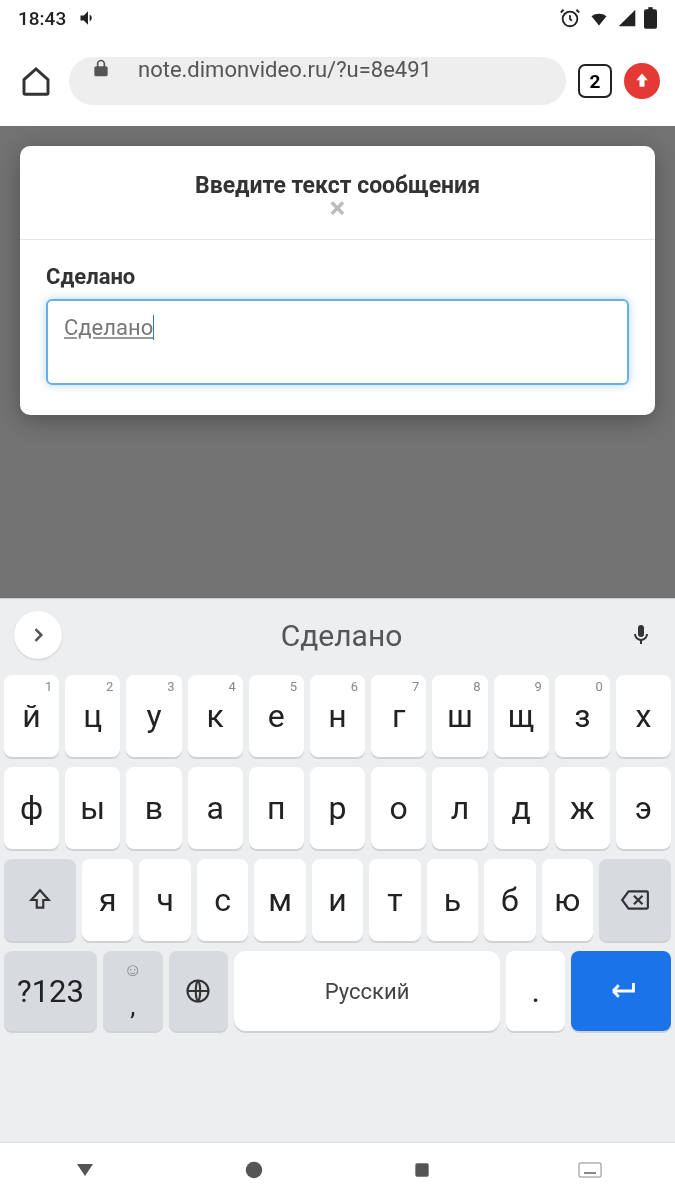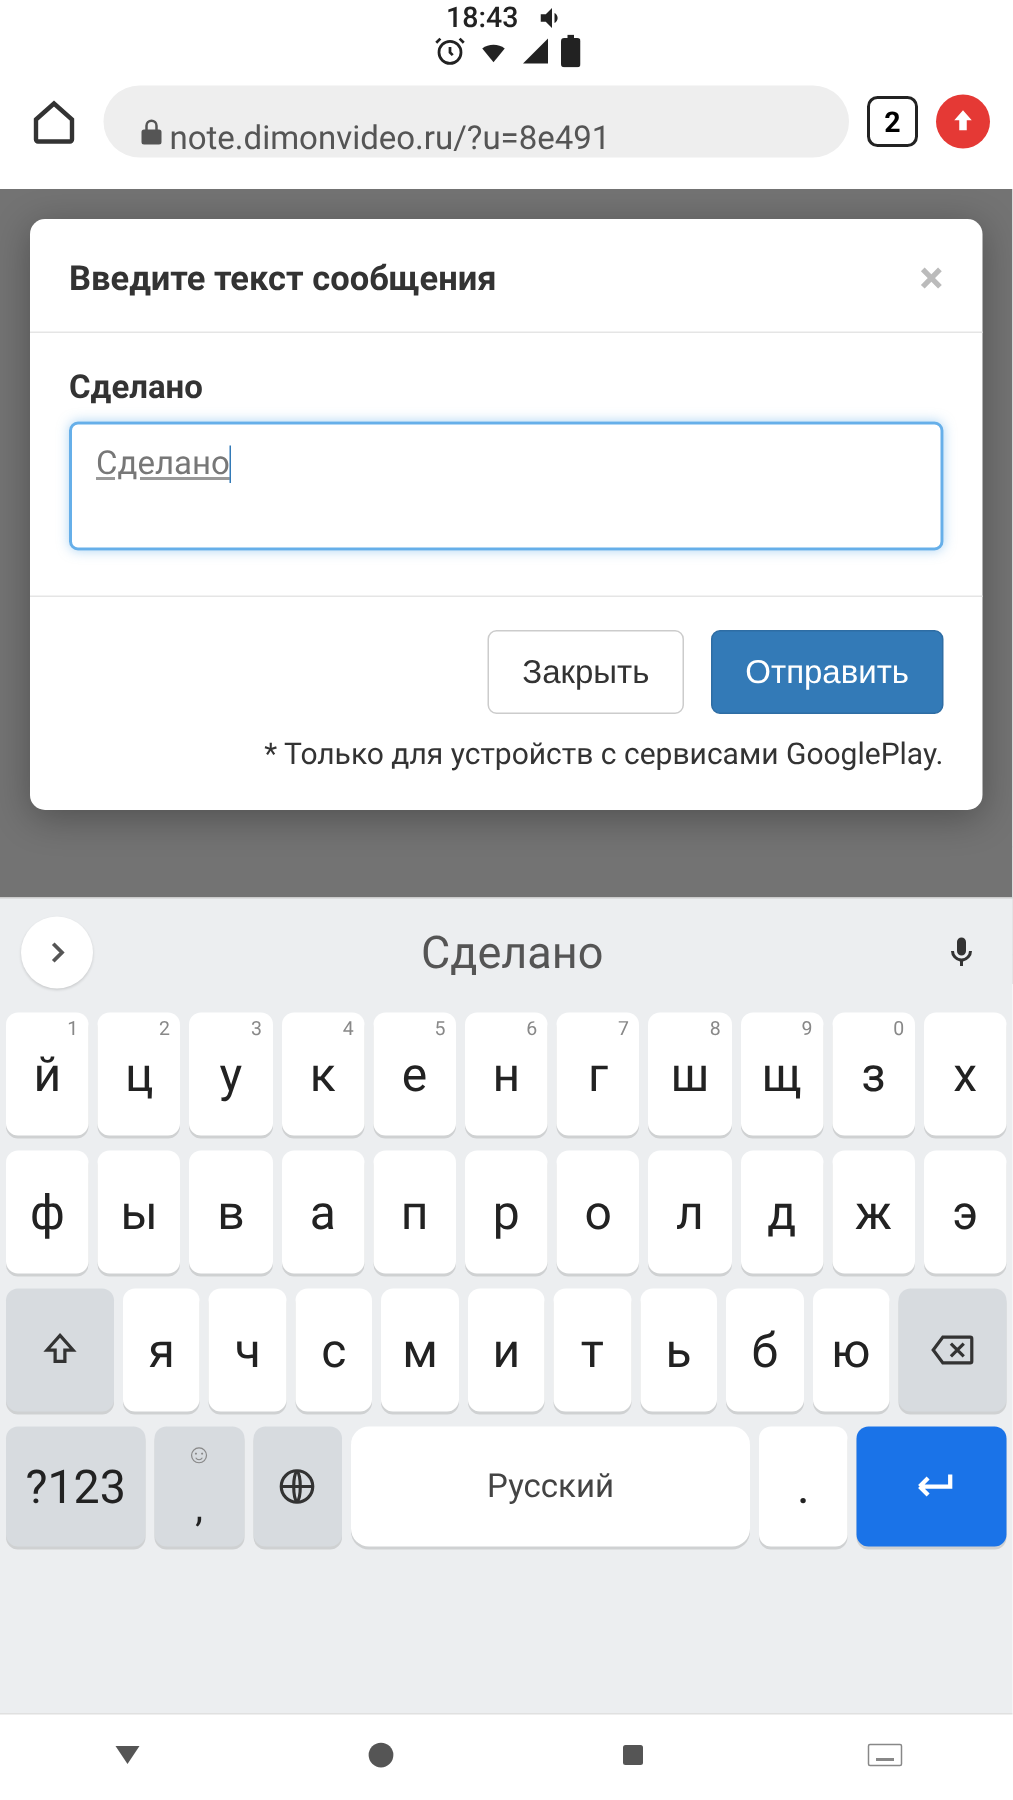--- a/index.html
+++ b/index.html
@@ -1,41 +1,41 @@
 <!DOCTYPE html>
 <html><head>
 <meta charset="utf-8">
 <style>
   * { box-sizing: border-box; margin: 0; padding: 0; }
   html, body { width: 675px; height: 1200px; font-family: -apple-system, Roboto, Arial, sans-serif; overflow: hidden; background: #fff; }
   
   
-  .status-bar { height: 36px; display: flex; align-items: center; justify-content: space-between; padding: 0 18px; font-size: 19px; font-weight: 500; color: #222; flex-direction: column; }
+  .status-bar { height: 36px; display: flex; align-items: center; justify-content: space-between; padding: 0 18px; font-size: 19px; font-weight: 500; color: #222; }
   .status-left { display: flex; align-items: center; gap: 12px; }
   .status-right { display: flex; align-items: center; gap: 7px; }
   .status-icon svg { display: block; }
 
   
   .browser-bar { height: 90px; display: flex; align-items: center; padding: 0 15px; gap: 12px; background: #fff; }
   .home-btn { width: 42px; height: 42px; display:flex; align-items:center; justify-content:center; }
-  .url-bar { flex: 1; height: 48px; background: #eeeeee; border-radius: 29px; display: flex; align-items: flex-end; padding: 0 22px; gap: 2px; color: #555; font-size: 22px; overflow:hidden; white-space:nowrap; }
+  .url-bar { flex: 1; height: 48px; background: #eeeeee; border-radius: 29px; display: flex; align-items: flex-start; padding: 0 22px; gap: 27px; color: #555; font-size: 22px; overflow:hidden; white-space:nowrap; }
   .tab-count { width: 34px; height: 34px; border: 2.5px solid #222; border-radius: 7px; display:flex; align-items:center; justify-content:center; font-weight:700; font-size:19px; }
   .update-btn { width:36px; height:36px; background:#e53935; border-radius:50%; display:flex; align-items:center; justify-content:center; }
 
   
   .page-bg { position: relative; height: 530px; background: rgba(0,0,0,0.55); }
   .page-bg-content { position:absolute; inset:0; background:#f5f5f5; z-index:-1; }
   .bg-row { position:absolute; left:0; right:0; height:70px; display:flex; align-items:center; padding:0 24px; background:#fff; border-top:1px solid #ddd; color:#444; font-size:22px; }
   .bg-row .time { width:70px; color:#666; }
   .bg-row .txt { flex:1; }
   .action-btn { background:#5bc0de; color:#fff; padding:10px 16px; border-radius:5px; font-size:20px; display:flex; align-items:center; gap:6px; }
 
   
   .modal { position:absolute; top:20px; left:20px; right:20px; background:#fff; border-radius:10px; box-shadow: 0 5px 25px rgba(0,0,0,0.3); }
-  .modal-header { display:flex; align-items:center; justify-content:space-between; padding: 26px 26px 22px 26px; border-bottom:1px solid #e5e5e5; }
+  .modal-header { display:flex; align-items:center; justify-content:space-between; padding: 26px 26px 22px 26px; border-bottom:1px solid #e5e5e5;flex-direction:column; }
   .modal-title { font-size:23px; font-weight:700; color:#333; }
   .modal-close { font-size:30px; color:#bbb; font-weight:700; cursor:pointer; line-height:0.6; }
   .modal-body { padding: 24px 26px 30px 26px; }
   .field-label { font-size:22px; font-weight:700; color:#333; margin-bottom:10px; }
   .note-input { width:100%; height:86px; border:2px solid #66afe9; border-radius:6px; box-shadow: 0 0 8px rgba(102,175,233,0.5); padding:14px 16px; font-size:22px; color:#777; resize:none; font-family:inherit; outline:none; }
   .note-input-text { text-decoration: underline; text-decoration-color: #999; }
   .modal-footer { border-top:1px solid #e5e5e5; padding: 22px 26px 26px 26px; text-align:right; }
   .footer-buttons { display:flex; justify-content:flex-end; gap:18px; margin-bottom:14px; }
   .btn { padding: 14px 22px; border-radius:6px; font-size:22px; cursor:pointer; border:1px solid transparent; }
   .btn-default { background:#fff; border-color:#ccc; color:#333; }
@@ -148,27 +148,20 @@
     <div class="modal-header">
       <div class="modal-title">Введите текст сообщения</div>
       <div class="modal-close">×</div>
     </div>
     <div class="modal-body">
       <div class="field-label">Сделано</div>
       <div class="note-input">
         <span class="note-input-text">Сделано</span><span style="border-right:1.5px solid #337ab7; animation:none;"></span>
       </div>
     </div>
-    <div class="modal-footer">
-      <div class="footer-buttons">
-        <button class="btn btn-default">Закрыть</button>
-        <button class="btn btn-primary">Отправить</button>
-      </div>
-      <div class="footnote">* Только для устройств с сервисами GooglePlay.</div>
-    </div>
   </div>
 </div>
 
 <div class="keyboard">
   <div class="kb-suggest">
     <div class="kb-expand">
       <svg width="20" height="20" viewBox="0 0 24 24" fill="none" stroke="#555" stroke-width="3">
           <path d="M9 5l7 7-7 7"></path>
         </svg>
     </div>

